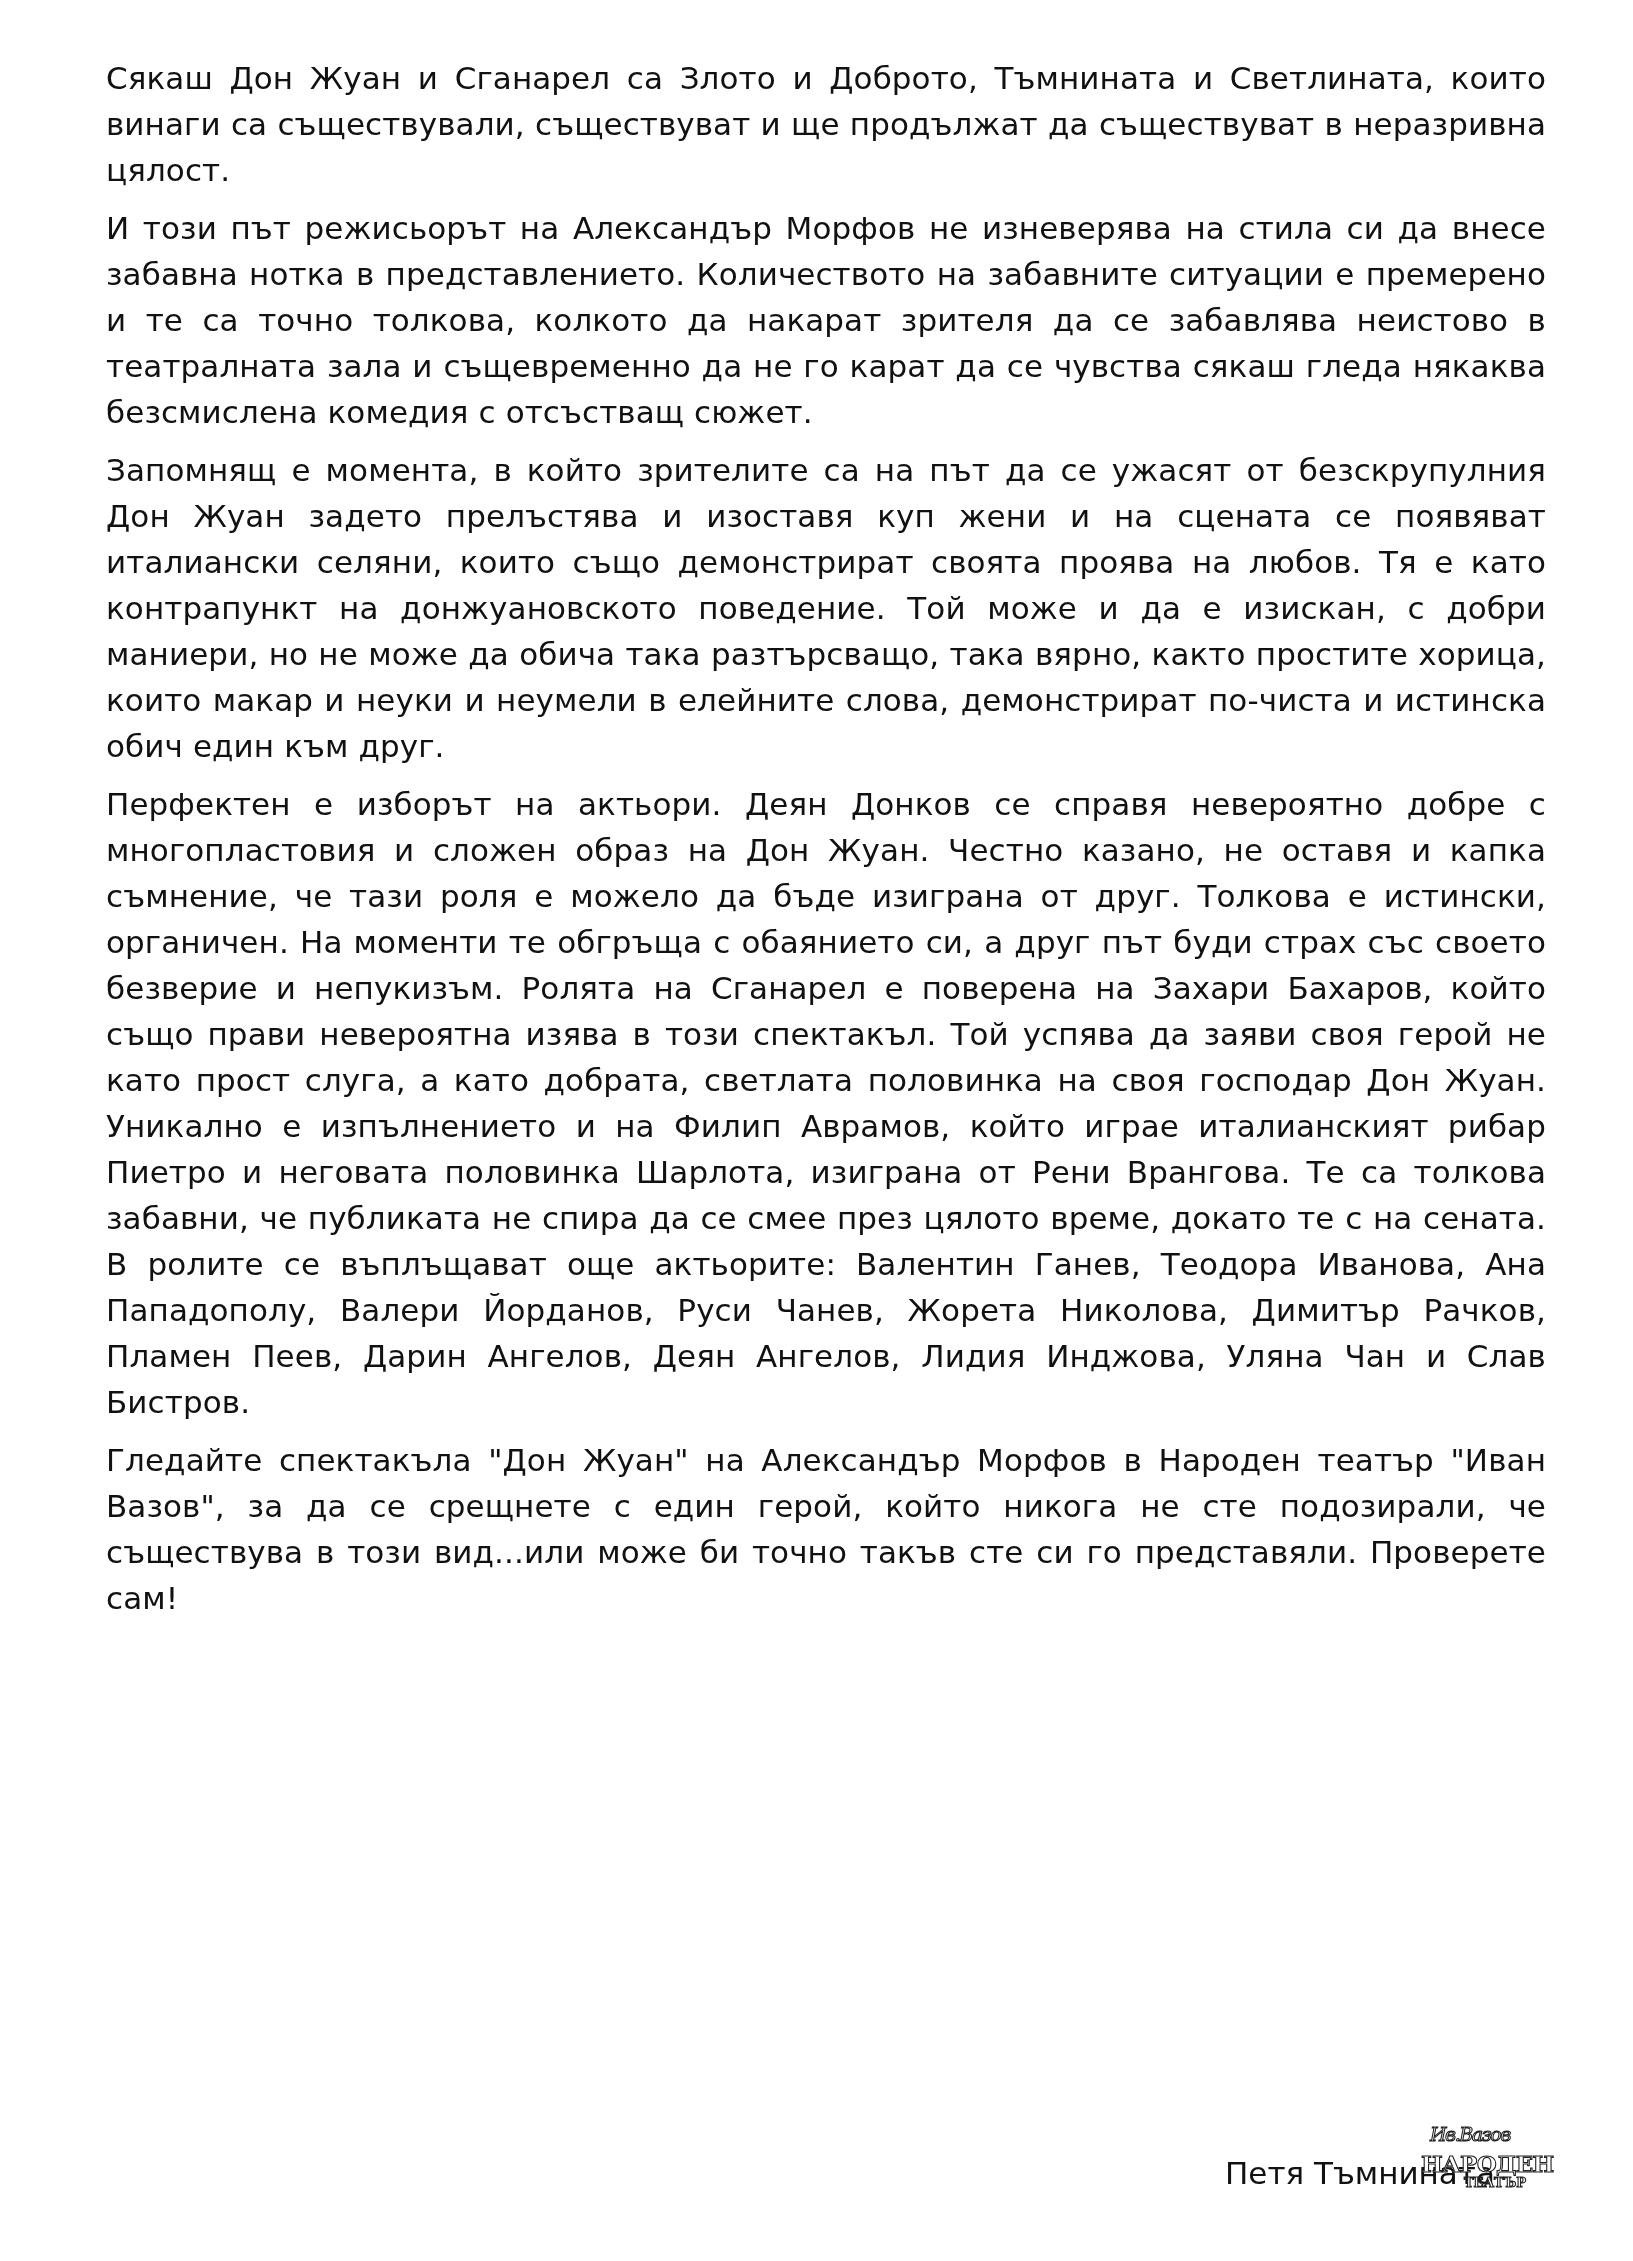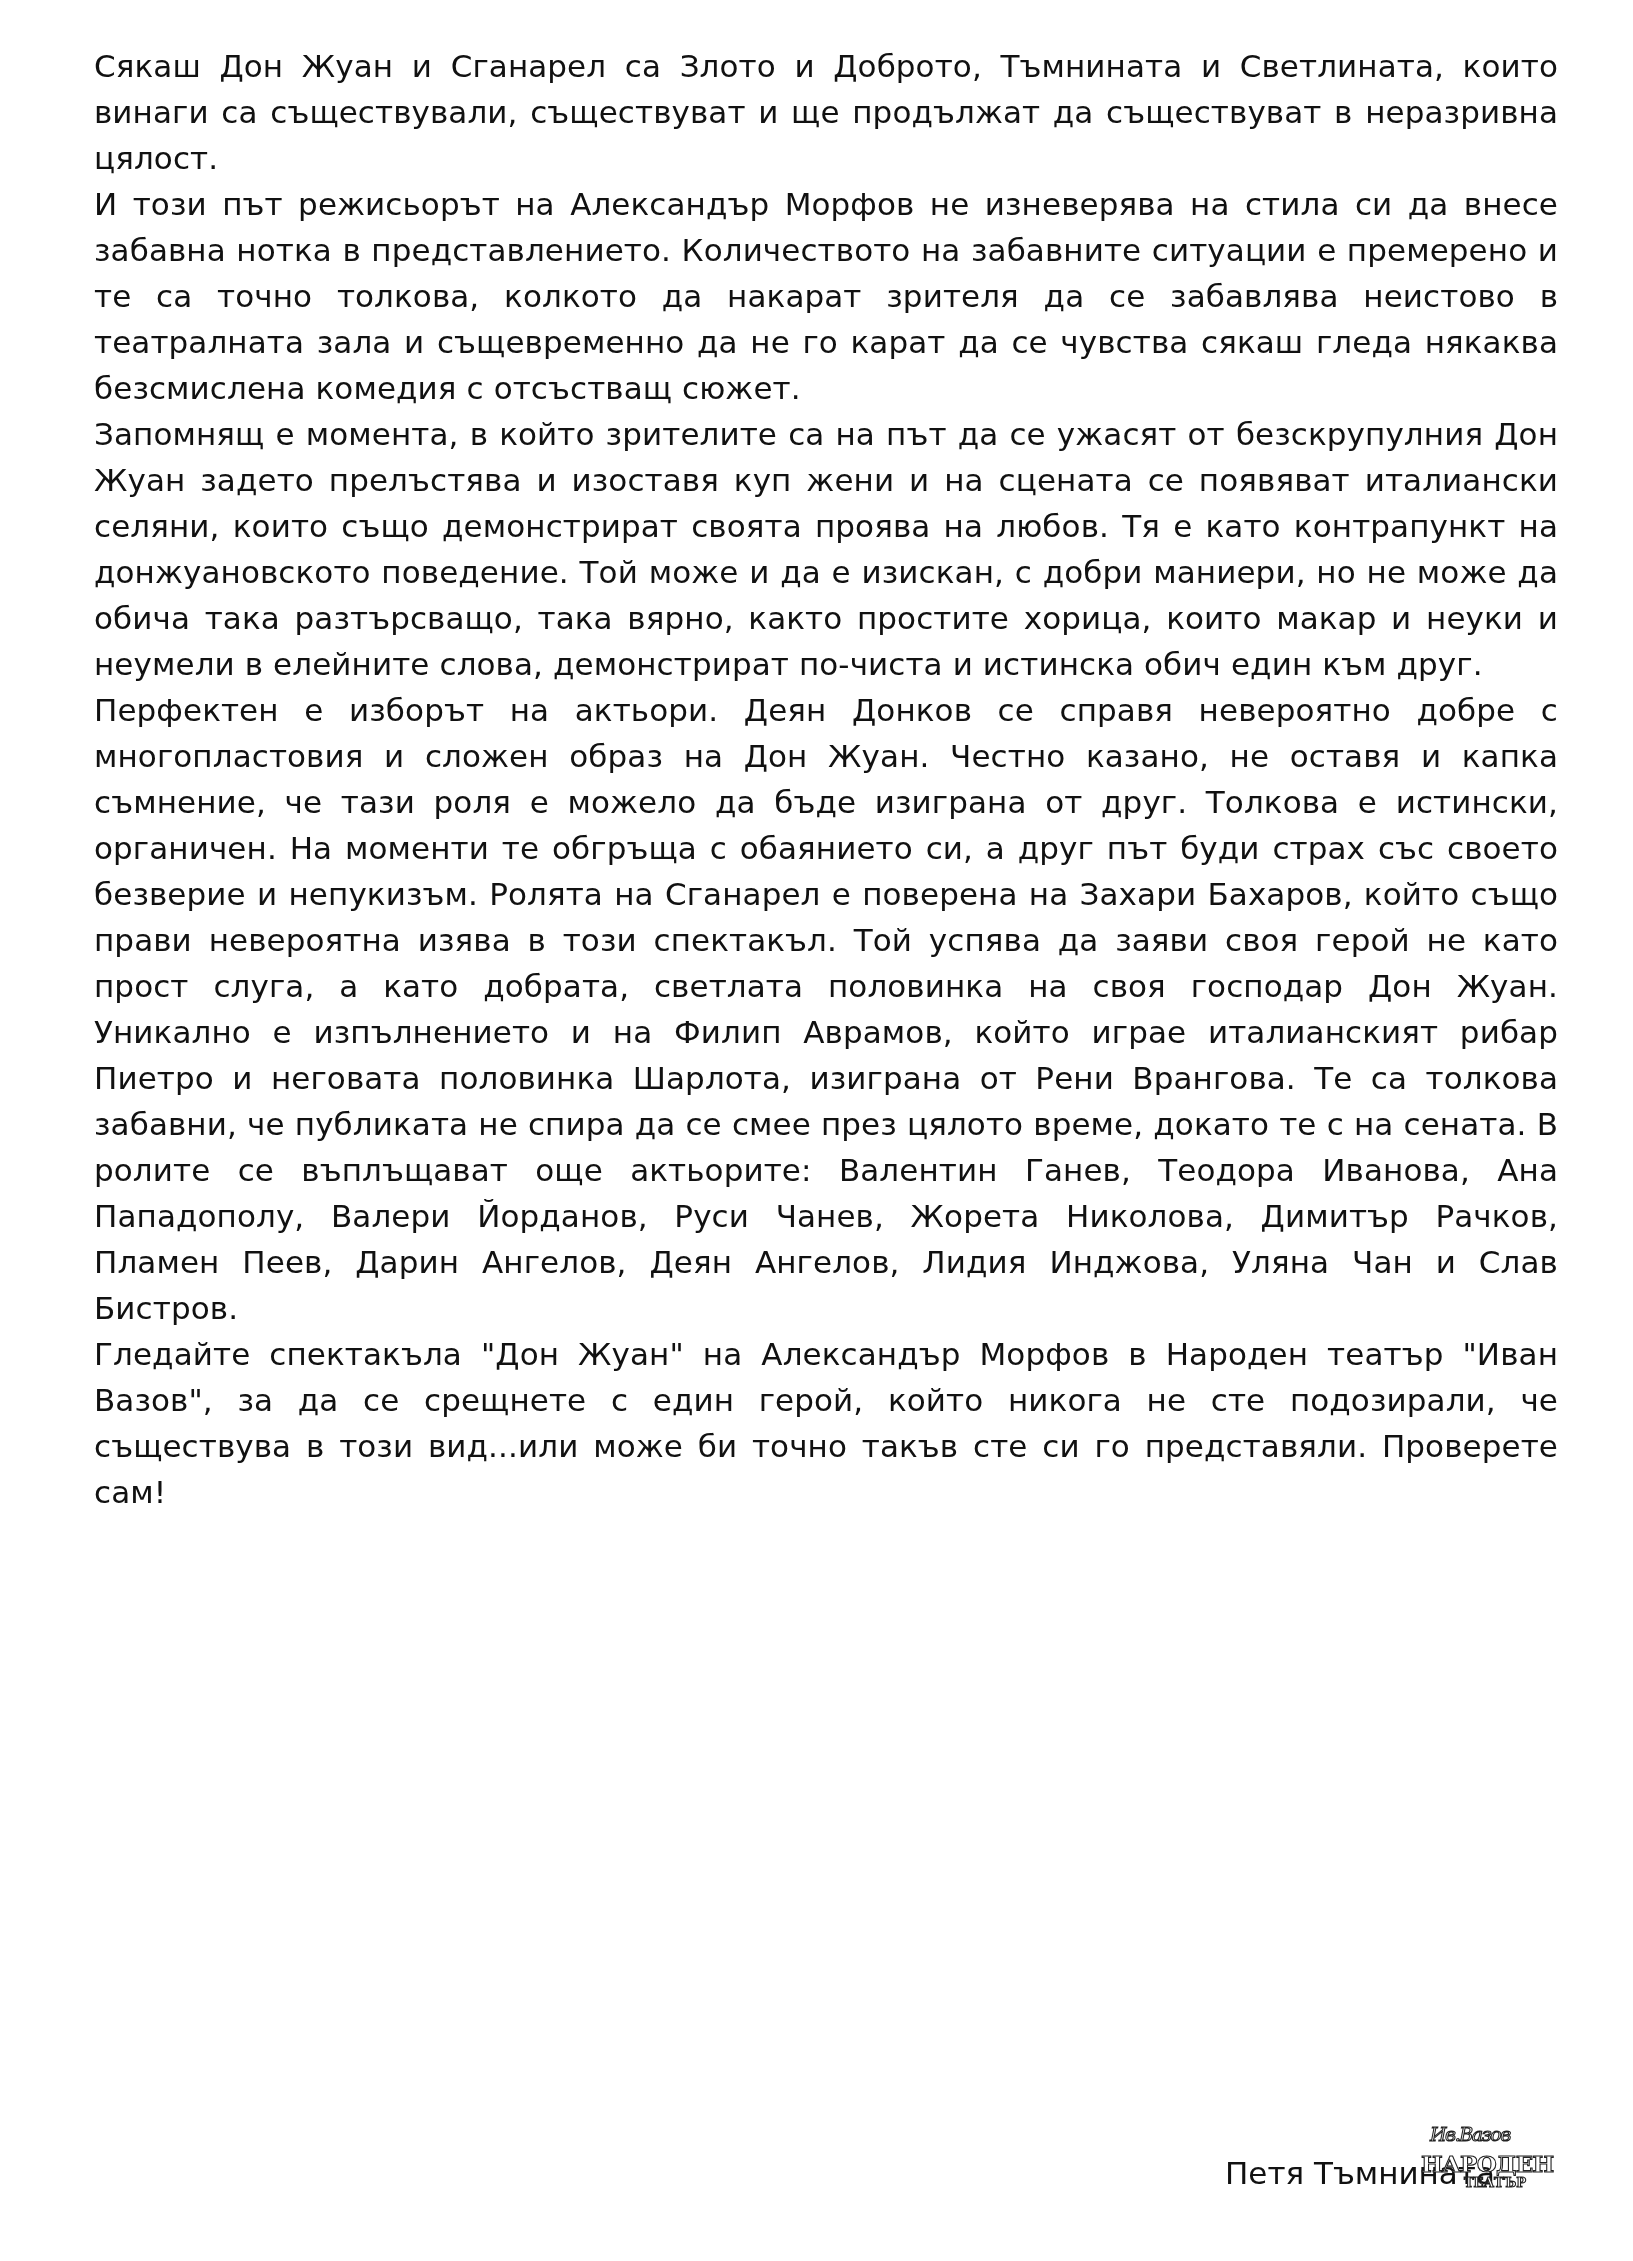--- a/index.html
+++ b/index.html
@@ -25,21 +25,21 @@
       position: absolute;
       left: 94px;
       top: 43px;
       width: 1464px;
       font-size: 31px;
       line-height: 46px;
       letter-spacing: 0.1px;
       text-align: justify;
     }
     .body-text p {
-      margin: 0;
+      margin: 12px;
       text-align: justify;
     }
     .signature-block {
       position: absolute;
       left: 1225px;
       top: 2151px;
       height: 67px;
       width: 403px;
     }
     .signature {

